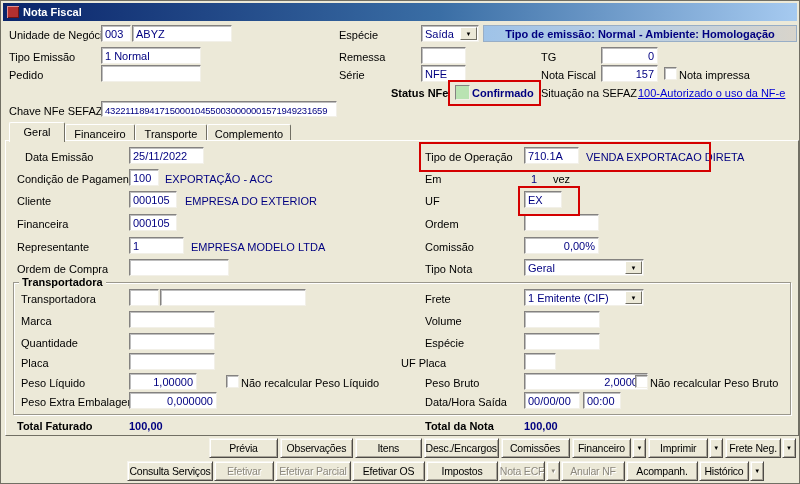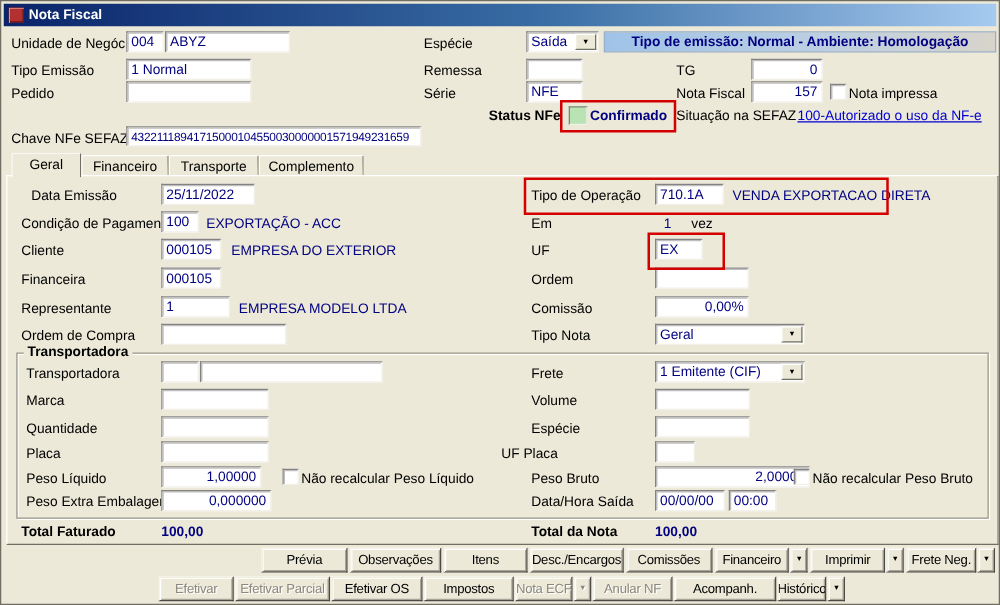--- a/index.html
+++ b/index.html
@@ -88,21 +88,21 @@
 </style>
 </head>
 <body>
 
 <div class="titlebar">
   <span class="win-icon"></span>
   <span>Nota Fiscal</span>
 </div>
 
 <div class="lbl" style="left:8px;top:28px">Unidade de Negócio</div>
-<div class="field" style="left:100px;top:24px;width:30px">004</div>
+<div class="field" style="left:100px;top:24px;width:30px">003</div>
 <div class="field" style="left:131px;top:24px;width:100px">ABYZ</div>
 
 <div class="lbl" style="left:338px;top:28px">Espécie</div>
 <div class="field combo" style="left:420px;top:24px;width:58px">
   <span>Saída</span>
   <span class="arrow">▼</span>
 </div>
 
 <div class="banner" style="left:482px;top:24px;width:314px;height:17px">Tipo de emissão: Normal - Ambiente: Homologação</div>
 
@@ -216,21 +216,21 @@
 <div class="lbl" style="left:424px;top:336px">Espécie</div>
 <div class="field" style="left:523px;top:332px;width:76px"></div>
 
 <div class="lbl" style="left:20px;top:356px">Placa</div>
 <div class="field" style="left:128px;top:352px;width:86px"></div>
 
 <div class="lbl" style="left:400px;top:356px">UF Placa</div>
 <div class="field" style="left:523px;top:352px;width:32px"></div>
 
 <div class="lbl" style="left:20px;top:376px">Peso Líquido</div>
-<div class="field ra" style="left:128px;top:372px;width:80px">1,00000</div>
+<div class="field ra" style="left:128px;top:372px;width:68px">1,00000</div>
 <span class="cb" style="left:225px;top:374px"></span>
 <div class="lbl" style="left:240px;top:376px">Não recalcular Peso Líquido</div>
 
 <div class="lbl" style="left:424px;top:376px">Peso Bruto</div>
 <div class="field ra" style="left:523px;top:372px;width:124px">2,00000</div>
 <span class="cb" style="left:634px;top:374px"></span>
 <div class="lbl" style="left:649px;top:376px">Não recalcular Peso Bruto</div>
 
 <div class="lbl" style="left:20px;top:395px">Peso Extra Embalagem</div>
 <div class="field ra" style="left:128px;top:391px;width:88px">0,000000</div>
@@ -258,27 +258,28 @@
     <div class="btn main">Imprimir</div>
     <div class="btn arrowbtn">▼</div>
   </div>
   <div class="splitgrp" style="width:72px">
     <div class="btn main">Frete Neg.</div>
     <div class="btn arrowbtn">▼</div>
   </div>
 </div>
 
 <div class="btnrow" style="left:126px;top:460px;right:3px;gap:1px">
+  <div class="btn" style="width:86px">Consulta Serviços</div>
   <div class="btn dis" style="width:60px">Efetivar</div>
   <div class="btn dis" style="width:76px">Efetivar Parcial</div>
   <div class="btn" style="width:73px">Efetivar OS</div>
   <div class="btn" style="width:72px">Impostos</div>
   <div class="splitgrp" style="width:61px">
     <div class="btn main dis">Nota ECF</div>
     <div class="btn arrowbtn dis">▼</div>
   </div>
   <div class="btn dis" style="width:64px">Anular NF</div>
-  <div class="btn" style="width:82px">Acompanh.</div>
-  <div class="splitgrp" style="width:54px">
+  <div class="btn" style="width:72px">Acompanh.</div>
+  <div class="splitgrp" style="width:65px">
     <div class="btn main">Histórico</div>
     <div class="btn arrowbtn">▼</div>
   </div>
 </div>
 
 </body></html>

